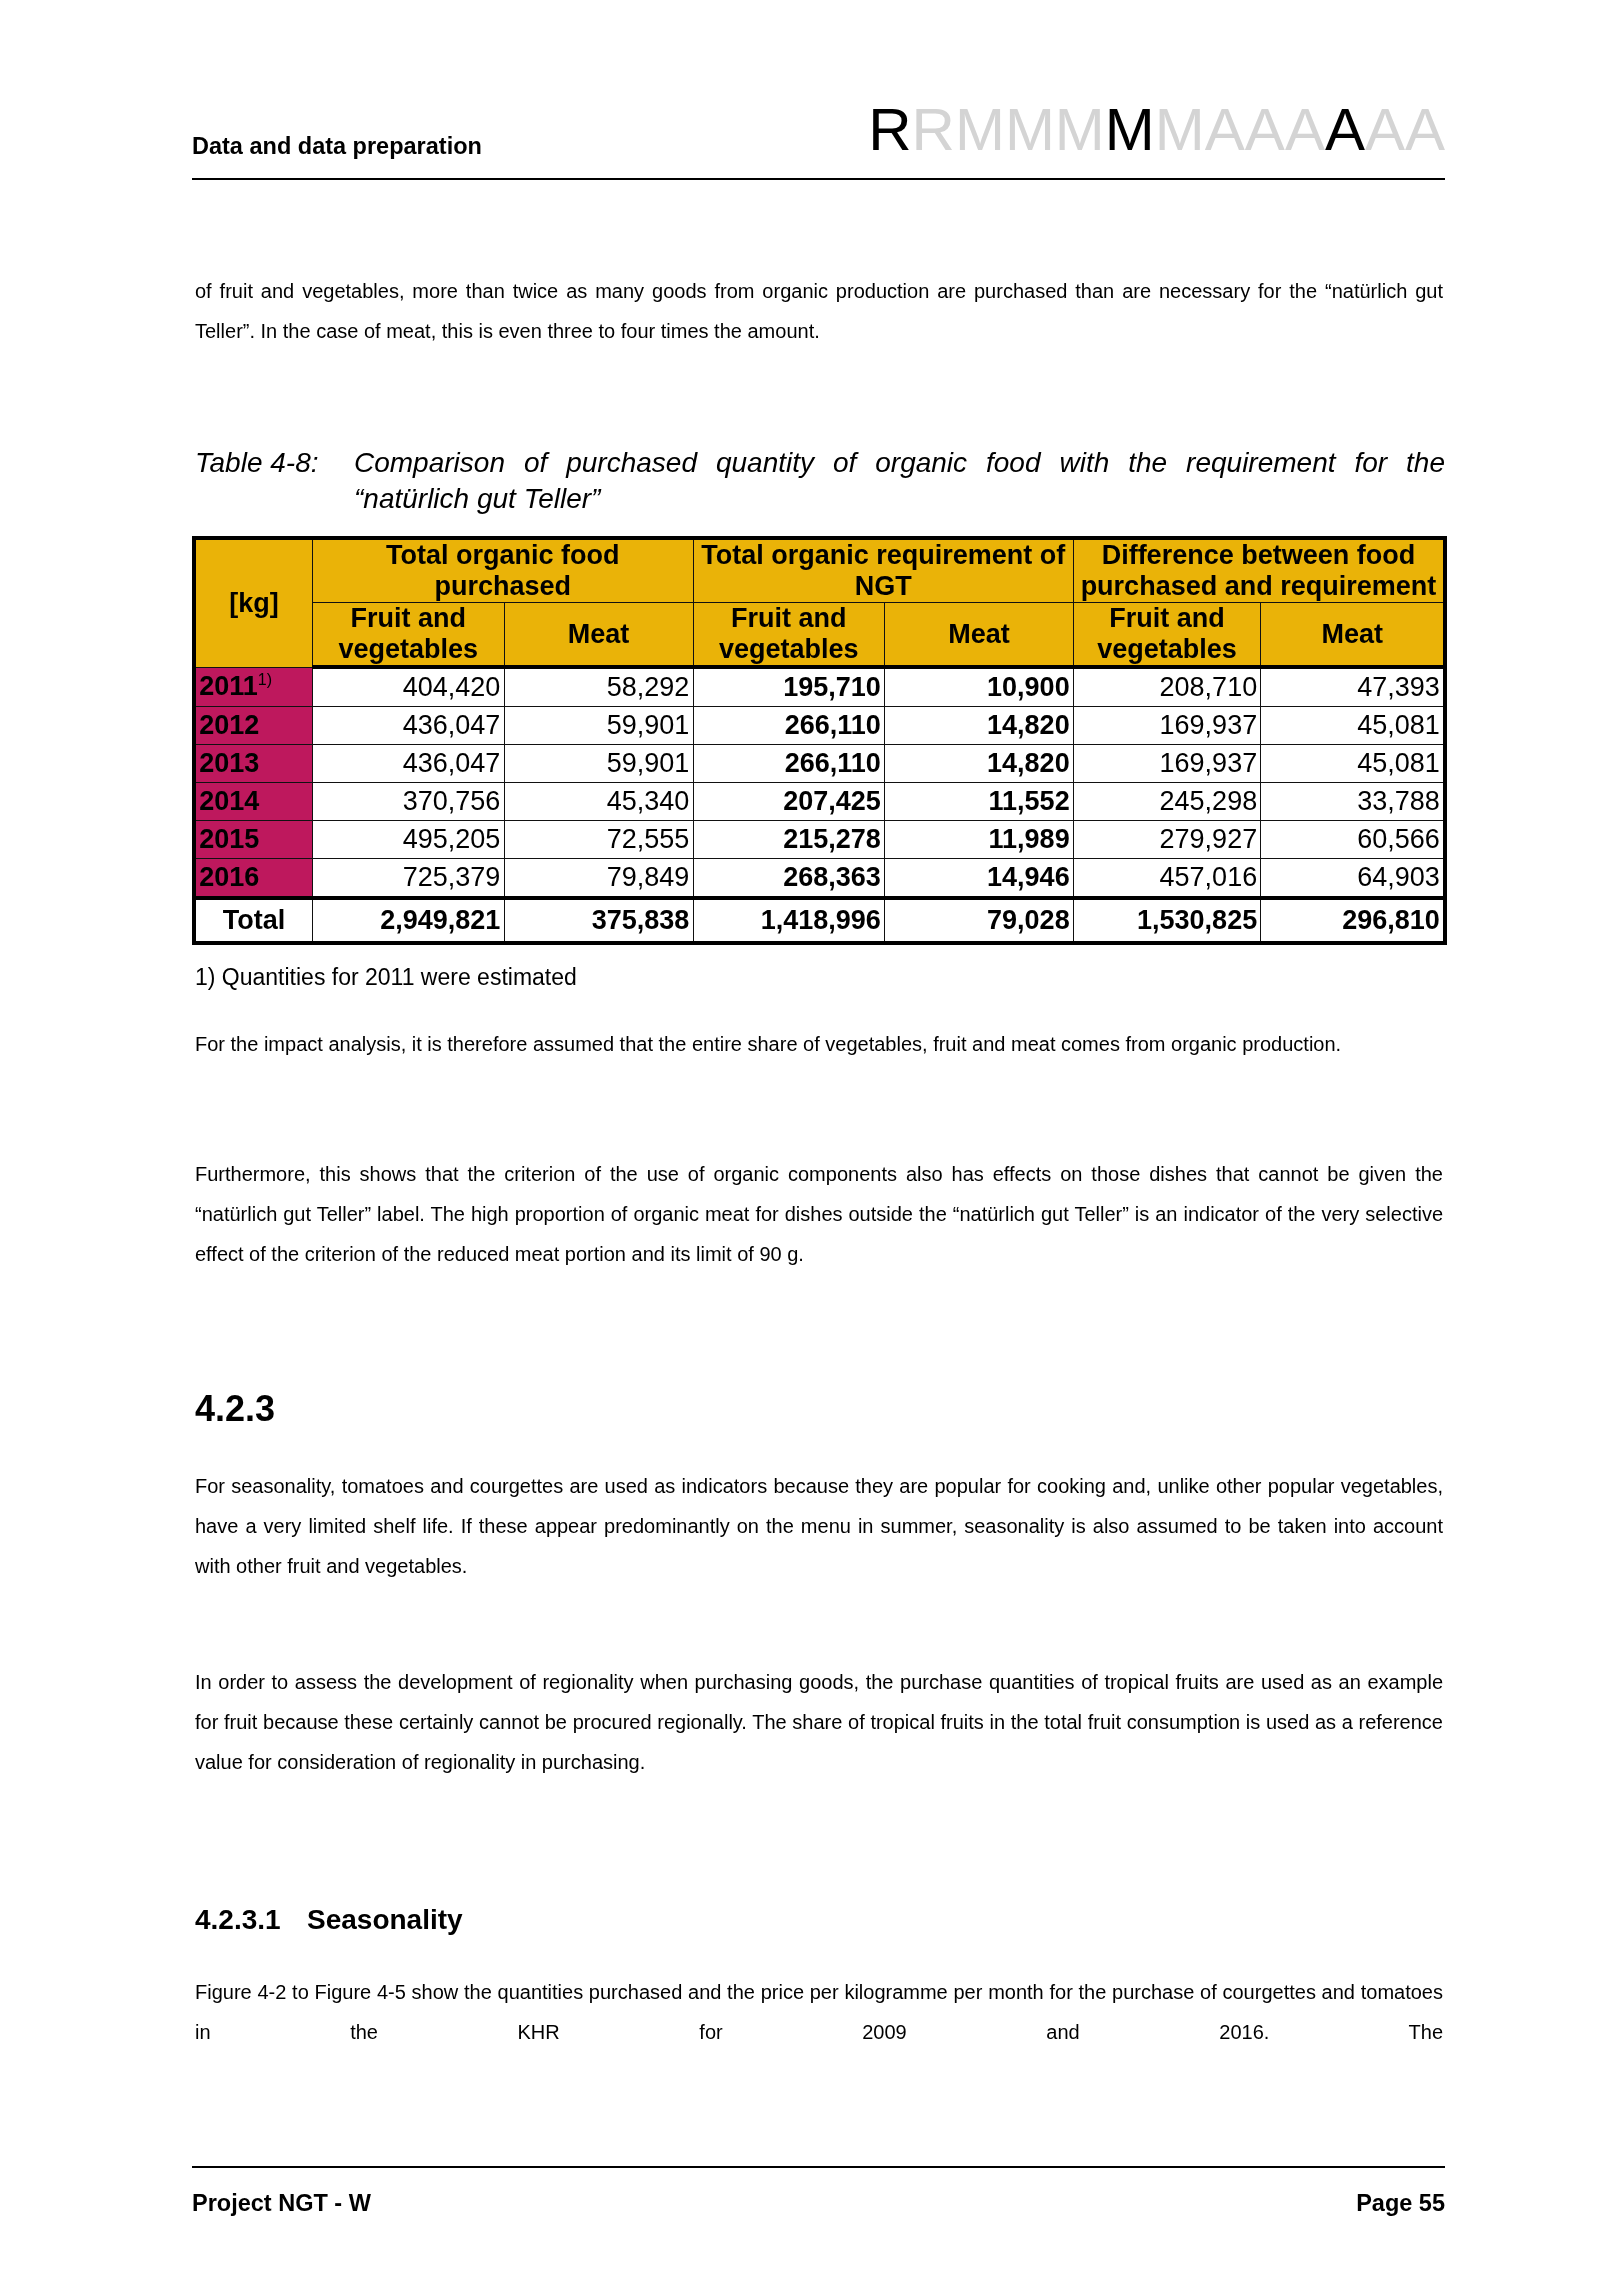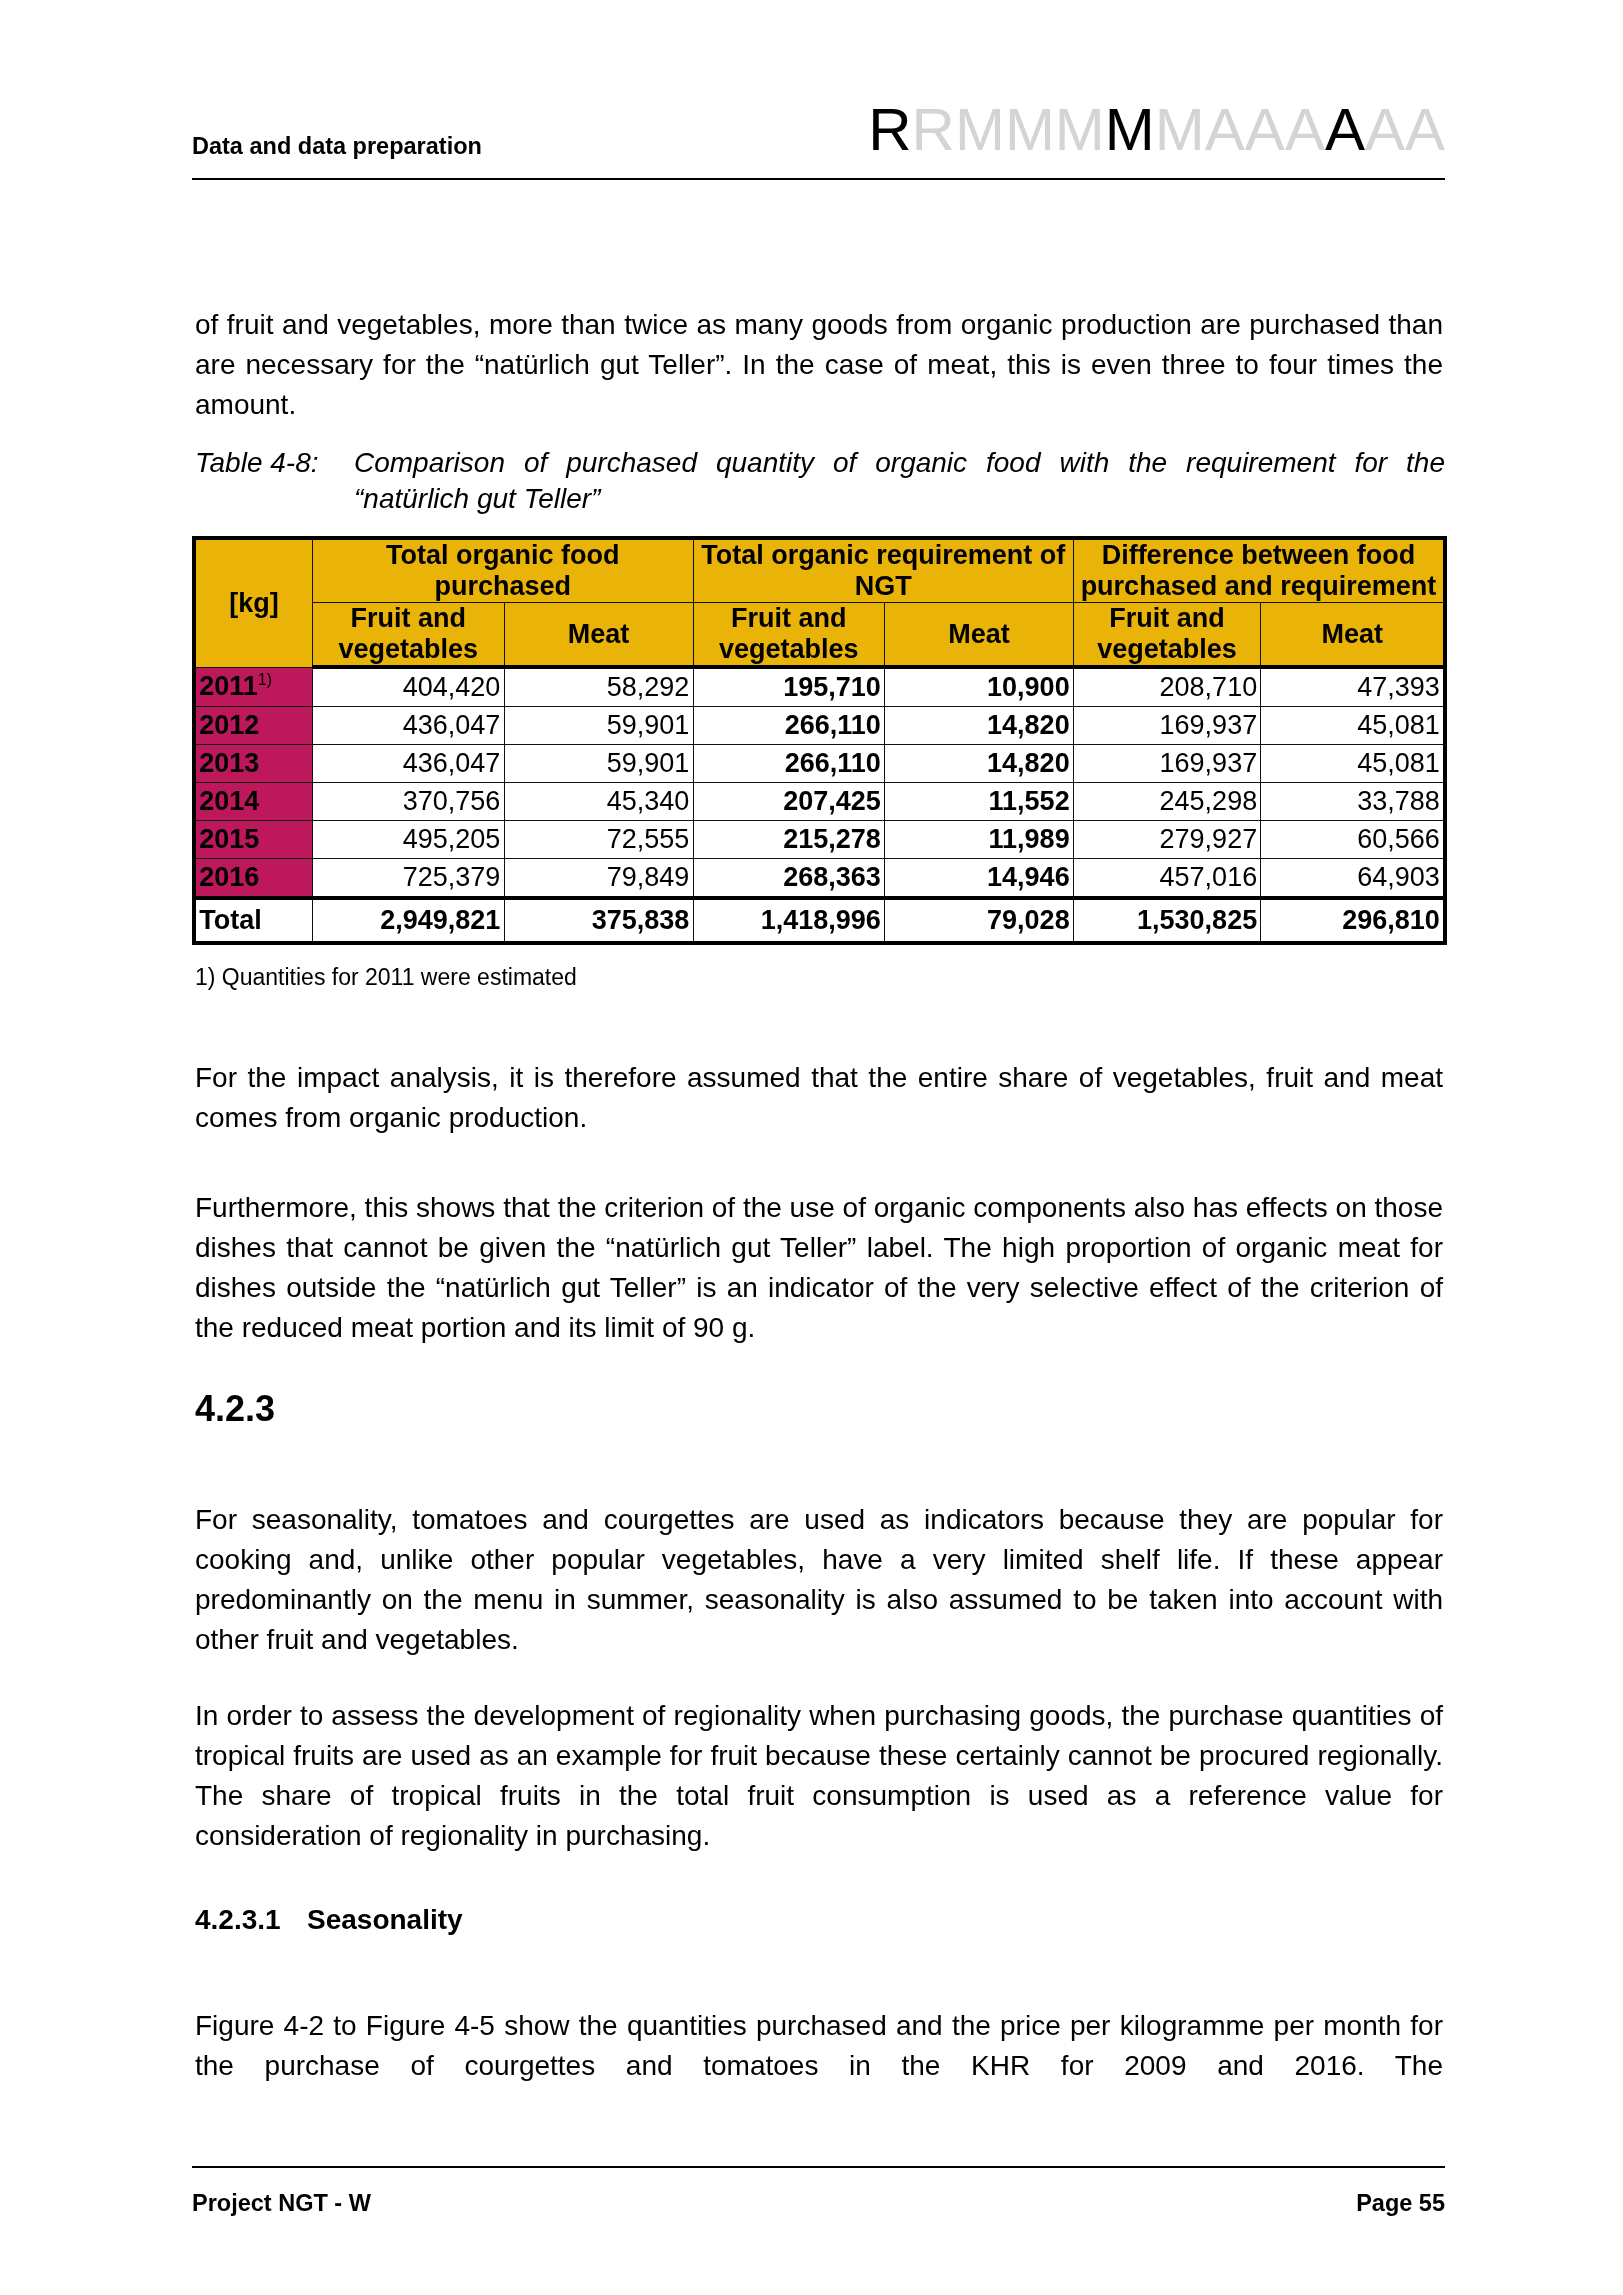--- a/index.html
+++ b/index.html
@@ -6,36 +6,36 @@
   body { width: 1623px; height: 2295px; position: relative; font-family: "Liberation Sans", sans-serif; color: #000; overflow: hidden; }
 
   .page-header { position: absolute; left: 192px; top: 89px; width: 1253px; height: 91px; }
   .header-title { position: absolute; left: 0; top: 44px; font-weight: bold; font-size: 23.5px; font-family: "Liberation Sans", sans-serif; }
   .logo { position: absolute; right: 0; top: 11.4px; display: flex; font-size: 60px; line-height: 60px; font-family: "Liberation Sans", sans-serif; letter-spacing: 0px; }
   .logo span { display: inline-block; }
   .logo .key { color: #000; }
   .logo .morph { color: #d4d4d4; }
   .header-rule { position: absolute; left: 0; top: 89px; width: 1253px; height: 1.6px; background: #000; }
 
-  .body-text { position: absolute; left: 195px; width: 1248px; font-size: 28px; line-height: 40px; text-align: justify; text-align-last: left; margin-top: 34px; }
+  .body-text { position: absolute; left: 195px; width: 1248px; font-size: 20px; line-height: 40px; text-align: justify; text-align-last: left; }
   .body-text p { margin: 0; }
 
   .caption { position: absolute; left: 195px; top: 445px; width: 1250px; font-size: 28px; line-height: 36px; font-style: italic; display: flex; }
   .caption-label { flex: 0 0 159px; }
   .caption-text { flex: 1; text-align: justify; text-align-last: left; }
 
   table.data-table { position: absolute; left: 192px; top: 536px; width: 1255px; border-collapse: collapse; font-size: 27px; line-height: 31px; border: 4px solid #000; }
   table.data-table th, table.data-table td { border: 1.6px solid #111; padding: 0 3.2px; }
   table.data-table thead th { background: #eab308; font-weight: bold; text-align: center; }
   table.data-table thead tr.sub th { border-bottom: 4px solid #000; }
   table.data-table th.rowhead { font-weight: bold; text-align: left; background: #be185d; }
   table.data-table td { text-align: right; height: 37px; }
   table.data-table td.bold { font-weight: bold; }
   table.data-table tr.total-row td, table.data-table tr.total-row th { border-top: 4px solid #000; font-weight: bold; height: 41px; }
-  table.data-table tr.total-row th { text-align: left; }
+  table.data-table tr.total-row th { text-align: center; }
   table.data-table th.kg { font-size: 27px; }
   sup.fn { font-size: 16px; font-weight: normal; vertical-align: super; line-height: 0; }
 
   .footnote { position: absolute; left: 195px; top: 964px; font-size: 23px; }
 
   .heading-3 { position: absolute; left: 195px; top: 1388px; font-size: 36px; font-weight: bold; display: flex; }
   .heading-3 .num { width: 117px; }
   .heading-4 { position: absolute; left: 195px; top: 1904px; font-size: 28px; font-weight: bold; display: flex; }
   .heading-4 .num { width: 112px; }
 

